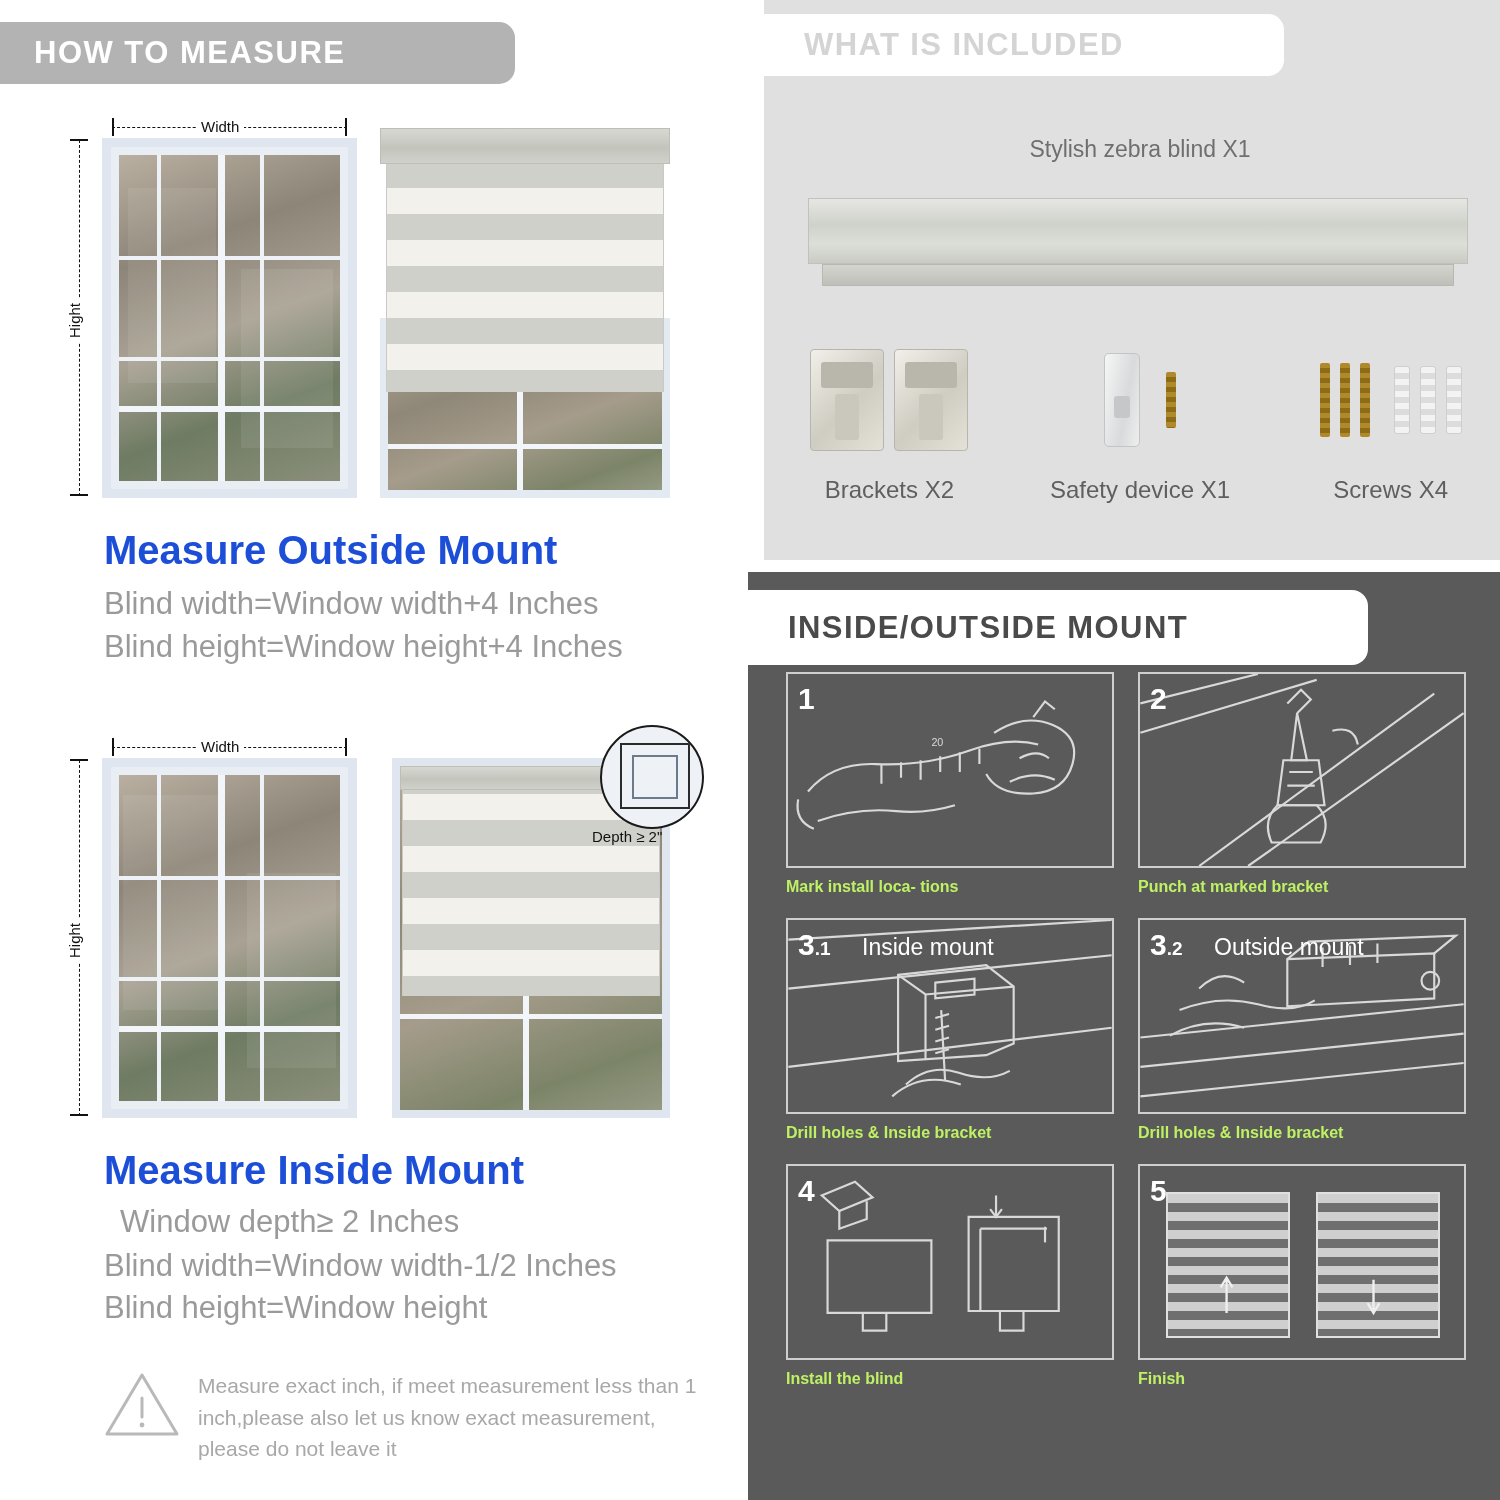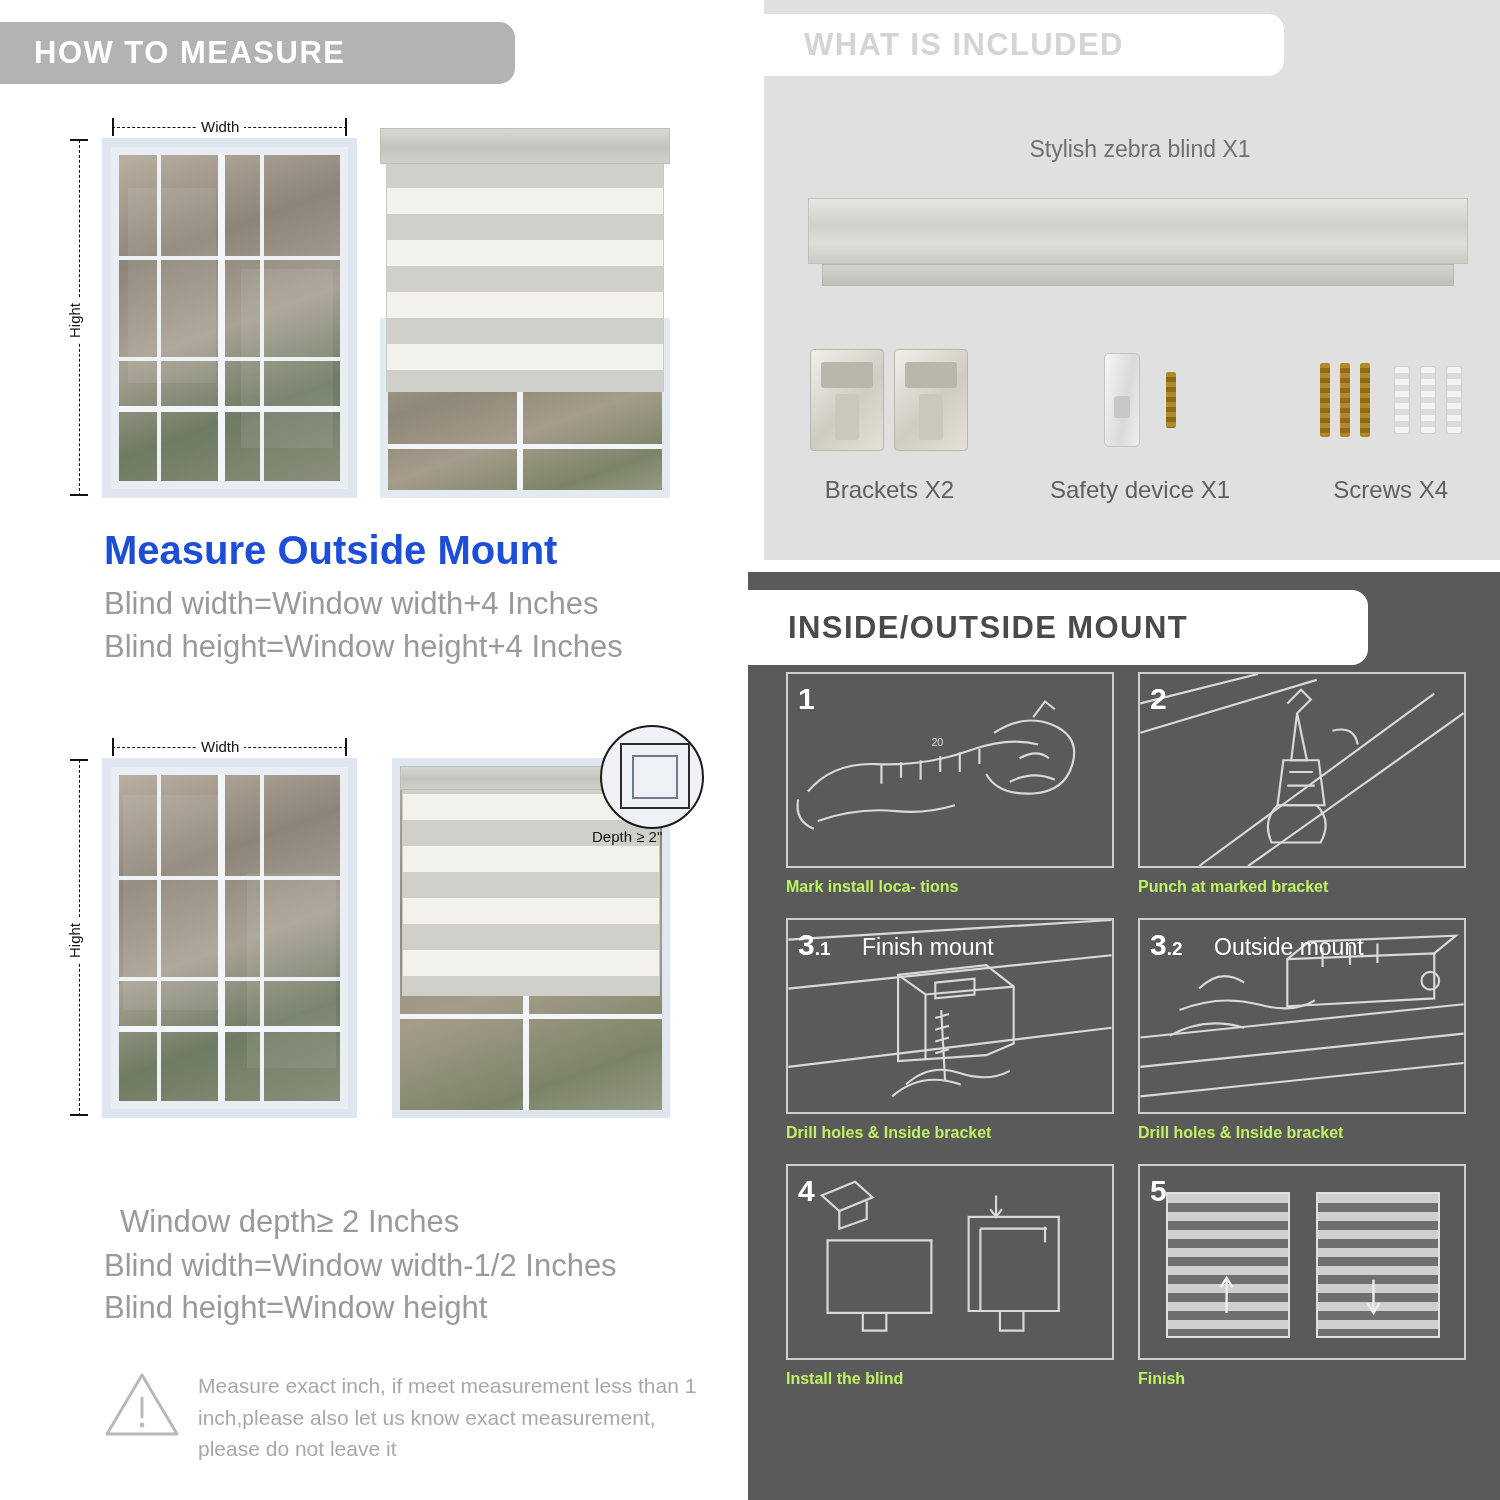--- a/index.html
+++ b/index.html
@@ -439,20 +439,21 @@
         <div class="blind-fabric" style="top:10px; height:228px; left:10px; right:10px;"></div>
         <div class="blind-headrail" style="left:8px; right:8px; top:8px; height:24px;"></div>
       </div>
 
       <div class="depth-callout" style="left:600px; top:105px;">
         <div class="outline-box" style="left:18px; top:16px; width:70px; height:66px; border-color:#2b2b2b;"></div>
         <div class="outline-box" style="left:30px; top:28px; width:46px; height:44px; border-color:#6c7b8c;"></div>
       </div>
       <div class="depth-label" style="left:592px; top:208px;">Depth ≥ 2"</div>
 
+      <div class="mount-title" style="top:528px;">Measure Inside Mount</div>
       <div class="mount-line" style="top:584px;margin-left:16px;">Window depth≥ 2 Inches</div>
       <div class="mount-line" style="top:628px;">Blind width=Window width-1/2 Inches</div>
       <div class="mount-line" style="top:670px;">Blind height=Window height</div>
     </div>
 
     <div class="note-box">
       <div class="warn-tri">
         <svg width="76" height="68" viewBox="0 0 76 68" aria-hidden="true">
           <path d="M38 5 L73 64 L3 64 Z" fill="none" stroke="#b9b9b9" stroke-width="3" stroke-linejoin="round"></path>
           <line x1="38" y1="28" x2="38" y2="47" stroke="#b9b9b9" stroke-width="3" stroke-linecap="round"></line>
@@ -557,21 +558,21 @@
                 <path d="M0 20 L330 0 M0 70 L330 36 M0 150 L330 110"></path>
                 <path d="M112 56 l90 -10 l28 22 l0 58 l-28 12 l-90 6 z"></path>
                 <path d="M112 56 l28 20 l90 -8 M140 76 l0 66"></path>
                 <path d="M150 64 l40 -4 l0 16 l-40 4 z"></path>
                 <path d="M156 92 l4 72 M150 100 l14 -4 M150 112 l14 -4 M150 124 l14 -4 M150 136 l14 -4"></path>
                 <path d="M120 168 q24 -22 54 -12 q30 10 52 -2"></path>
                 <path d="M106 180 q30 -26 70 -12"></path>
               </g>
             </svg>
             <div class="step-num"><span>3</span><span class="sub">.1</span></div>
-            <div class="step-sub-title">Finish mount</div>
+            <div class="step-sub-title">Inside mount</div>
           </div>
           <div class="step-caption">Drill holes &amp;  Inside bracket</div>
         </div>
 
         <div class="step">
           <div class="step-art">
             <svg width="100%" height="100%" viewBox="0 0 330 196" aria-hidden="true">
               <g fill="none" stroke="#d9d9d9" stroke-width="2.2">
                 <path d="M0 120 L330 86 M0 150 L330 116 M0 180 L330 146"></path>
                 <path d="M150 40 l150 -6 l0 46 l-150 8 z"></path>

